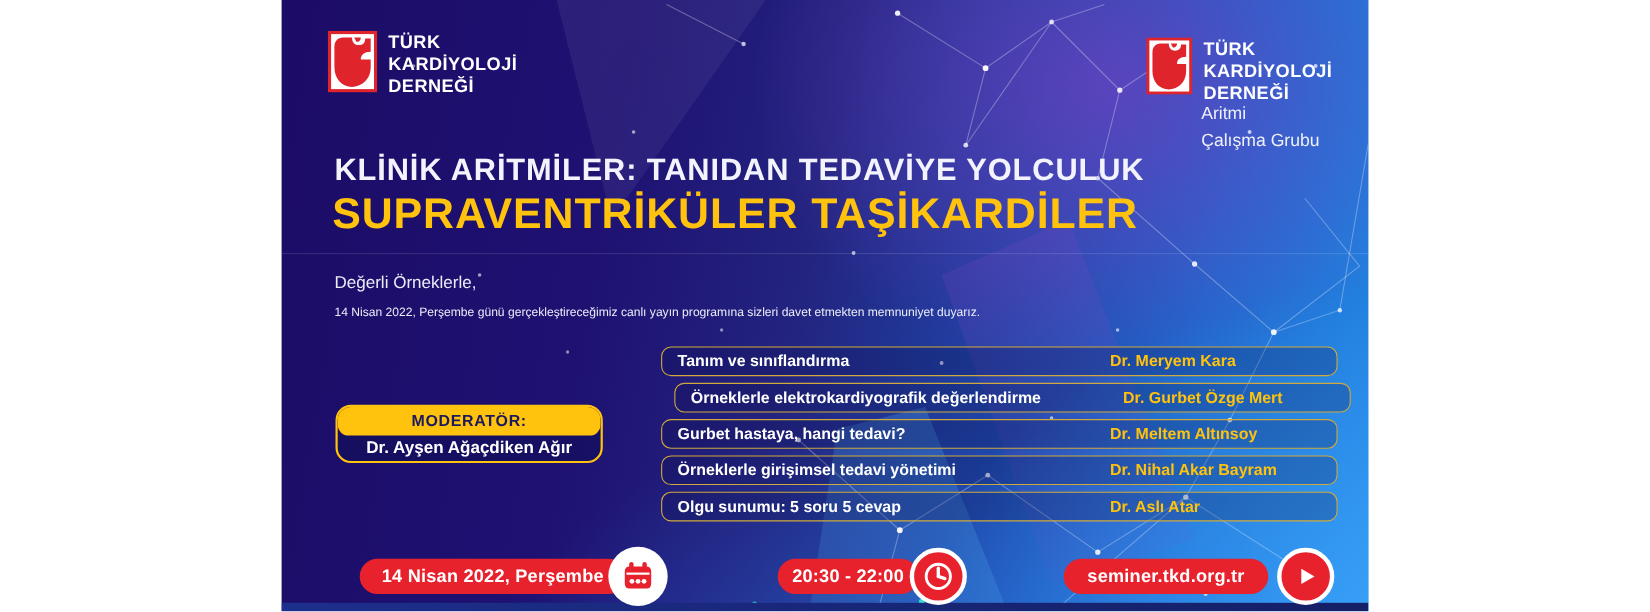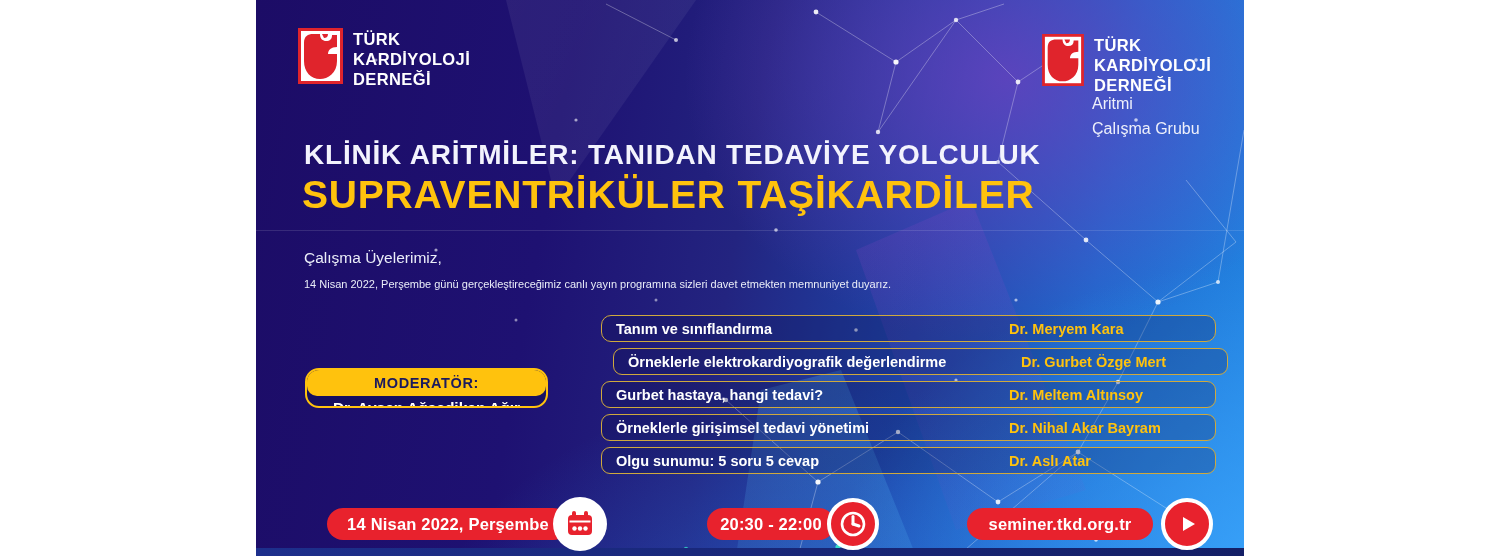--- a/index.html
+++ b/index.html
@@ -32,21 +32,21 @@
   .subgroup{position:absolute;color:#eef0fb;font-size:16px;line-height:1.55;font-weight:400;}
 
   
   .title1{position:absolute;left:48px;top:139px;color:#f3f3fd;font-size:28px;font-weight:700;letter-spacing:0.8px;white-space:nowrap;}
   .title2{position:absolute;left:46px;top:173px;color:#ffc20d;font-size:39px;font-weight:800;letter-spacing:0.8px;white-space:nowrap;}
 
   .greeting{position:absolute;left:48px;top:249px;color:#eaedf8;font-size:15.5px;}
   .invite{position:absolute;left:48px;top:278px;color:#eaedf8;font-size:11px;white-space:nowrap;}
 
   
-  .mod-box{position:absolute;left:49px;top:368px;width:243px;height:40px;border:2px solid #ffc20d;
+  .mod-box{position:absolute;left:49px;top:368px;width:243px;height:53px;border:2px solid #ffc20d;
     border-radius:14px;overflow:hidden;background:rgba(16,14,86,0.55);box-sizing:border-box;}
   .mod-top{height:26px;background:#ffc20d;display:flex;align-items:center;justify-content:center;
     color:#1c1a5e;font-size:14.5px;font-weight:800;letter-spacing:0.6px;border-radius:0 0 10px 10px;}
   .mod-name{height:23px;display:flex;align-items:center;justify-content:center;color:#ffffff;
     font-size:15.5px;font-weight:700;}
 
   
   .row{position:absolute;left:345px;width:615px;height:27px;border:1.5px solid #cfa93d;border-radius:9px;
     background:rgba(13,17,77,0.25);box-sizing:border-box;display:flex;align-items:center;}
   .row .topic{margin-left:14px;color:#ffffff;font-size:14.5px;font-weight:700;white-space:nowrap;}
@@ -150,29 +150,29 @@
       </div>
     </div>
     <div class="subgroup" style="left:836px;top:92px;">
       <div>Aritmi</div>
       <div>Çalışma Grubu</div>
     </div>
 
     <div class="title1">KLİNİK ARİTMİLER: TANIDAN TEDAVİYE YOLCULUK</div>
     <div class="title2">SUPRAVENTRİKÜLER TAŞİKARDİLER</div>
 
-    <div class="greeting">Çalışma Üyelerimiz,</div>
+    <div class="greeting">Değerli Örneklerle,</div>
     <div class="invite">14 Nisan 2022, Perşembe günü gerçekleştireceğimiz canlı yayın programına sizleri davet etmekten memnuniyet duyarız.</div>
 
     <div class="mod-box">
       <div class="mod-top">MODERATÖR:</div>
       <div class="mod-name">Dr. Ayşen Ağaçdiken Ağır</div>
     </div>
 
-    <div class="row" style="top:315px;border-radius:10px;">
+    <div class="row" style="top:315px;">
       <span class="topic">Tanım ve sınıflandırma</span>
       <span class="speaker">Dr. Meryem Kara</span>
     </div>
     <div class="row" style="top:348px;margin-left:12px;">
       <span class="topic">Örneklerle elektrokardiyografik değerlendirme</span>
       <span class="speaker">Dr. Gurbet Özge Mert</span>
     </div>
     <div class="row" style="top:381px;">
       <span class="topic">Gurbet hastaya, hangi tedavi?</span>
       <span class="speaker">Dr. Meltem Altınsoy</span>

